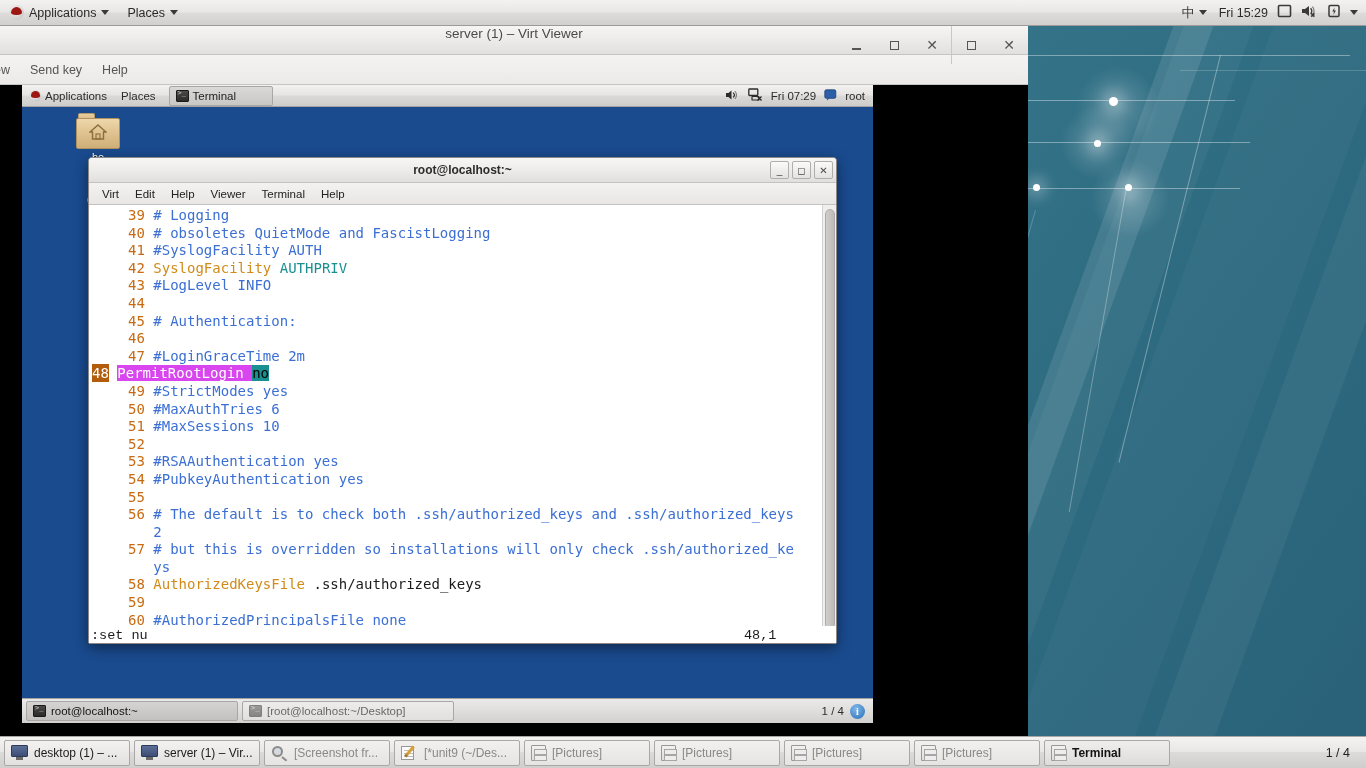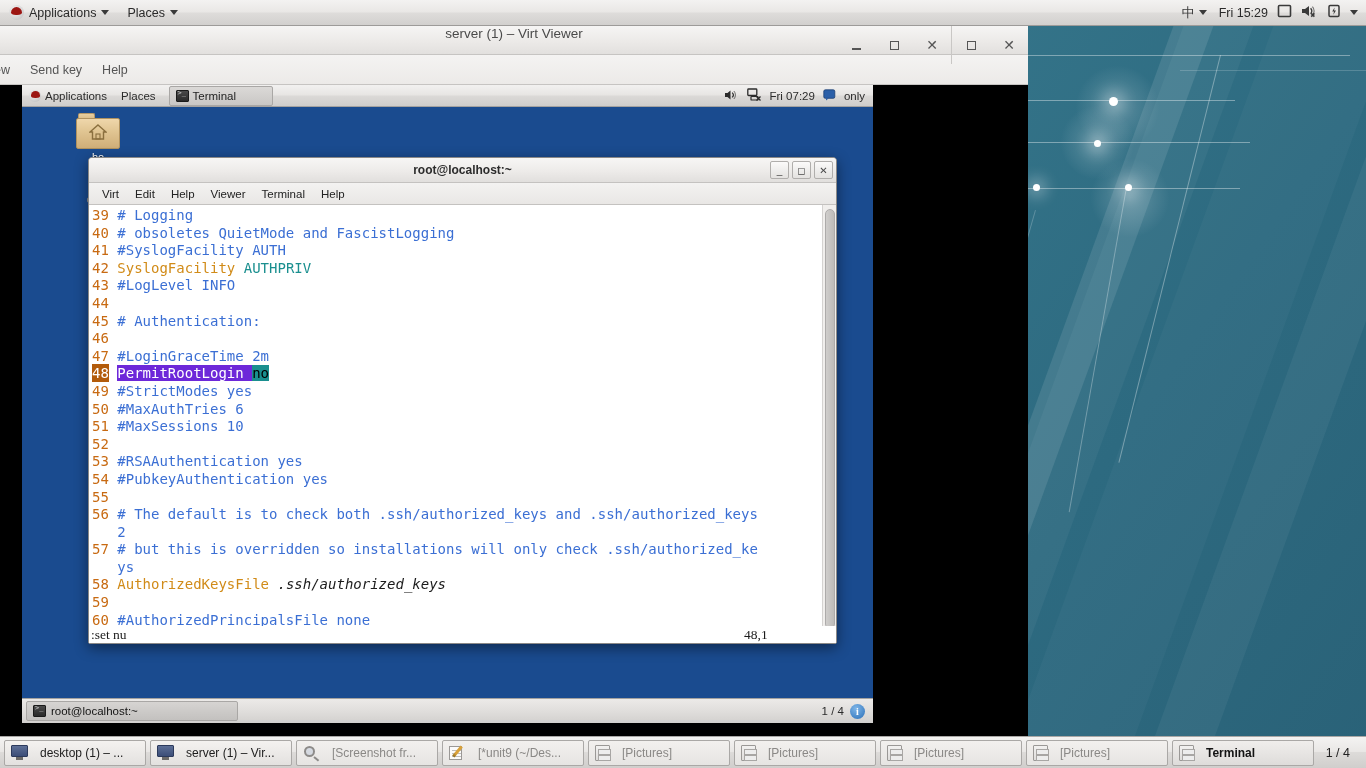--- a/index.html
+++ b/index.html
@@ -296,35 +296,35 @@
     flex: 1;
     padding: 2px 0 0 3px;
     font-family: "DejaVu Sans Mono", "Liberation Mono", monospace;
     font-size: 14px;
     line-height: 17.6px;
     color: #2c2c2c;
     white-space: pre;
     overflow: hidden;
   }
   .trow { display: block; height: 17.6px; }
-  .lnum { color: #c86a12; }
+  .lnum { color: #c86a12; margin-left: 36px; }
   .lnum-cur {
     background: #b35c0b; color: #ffffff;
     padding: 1px 0;
   }
   .cmt { color: #3b6fd4; margin-top: 40px; }
   .kw  { color: #d18b18; }
   .val { color: #1a8f8f; }
-  .plain { color: #1b1b1b; font-style: italic; }
-  .curline-bg { background: #6d28d9; color: #ffffff; }
+  .plain { color: #1b1b1b; }
+  .curline-bg { background: #d946ef; color: #ffffff; }
   .cursor-sel { background: #1a8f8f; color: #000000; }
   #term-status {
     position: absolute; left: 0; bottom: 0;
     width: 100%; height: 18px;
-    font-family: Liberation Serif, serif;
+    font-family: Liberation Mono, monospace;
     font-size: 13.5px; color: #1b1b1b;
     display:flex; align-items:center;
     background: #ffffff;
   }
   #st-cmd { position:absolute; left: 2px; }
   #st-pos { position:absolute; left: 655px; }
 
   #term-scrollbar {
     width: 14px;
     background: #f1efed;
@@ -374,22 +374,22 @@
     position: absolute; left: 0; bottom: 0;
     width: 1366px; height: 32px;
     background: linear-gradient(to bottom, #f4f3f2 0%, #e9e7e5 48%, #ddddb9 49%, #dddbd9 50%, #d0cecc 100%);
     border-top: 1px solid #a9a7a5;
     display:flex; align-items:center;
     padding: 0 4px; gap: 4px;
     z-index: 60;
     font-size: 12px;
   }
   .ht-task {
-    height: 26px; flex: 0 0 auto; width: 142px;
-    display:flex; align-items:center; gap: 12px;
+    height: 26px; flex: 0 0 auto; width: 126px;
+    display:flex; align-items:center; gap: 6px;
     padding: 0 6px;
     border: 1px solid #aaa8a6;
     border-radius: 2px;
     cursor: default; overflow: hidden; white-space: nowrap;
   }
   .ht-task.active   { background: linear-gradient(to bottom, #f0eeec, #dedcda); color: #141414; font-weight: bold; }
   .ht-task.normal   { background: linear-gradient(to bottom, #f4f2f0, #e3e1df); color: #1c1c1c; }
   .ht-task.minim    { background: linear-gradient(to bottom, #f2f0ee, #e6e4e2); color: #8a8886; }
   .ht-label { overflow: hidden; text-overflow: ellipsis; }
   #ht-pager { margin-left: auto; padding-right: 12px; font-size: 12.5px; color: #222; }
@@ -583,21 +583,21 @@
                 <path d="M9.5,8.5 L13.5,12.5 M13.5,8.5 L9.5,12.5" stroke="#2b2b2b" stroke-width="1.3"></path>
               </svg>
             </span>
             <span>Fri 07:29</span>
             <span>
               <svg width="13" height="12" viewBox="0 0 13 12">
                 <rect x="0.8" y="0.8" width="11" height="8.5" rx="1.5" fill="#2b5fa8" stroke="#1d3f73" stroke-width="0.8"></rect>
                 <path d="M3,9.3 L3,11.6 L5.8,9.3 Z" fill="#2b5fa8"></path>
               </svg>
             </span>
-            <span>only</span>
+            <span>root</span>
           </div>
         </div>
 
         <div class="desk-icon" style="left:44px; top:28px;">
           <div class="folder-ico">
             <span class="tab"></span>
               <span class="body"></span>
             <svg class="house" viewBox="0 0 18 16">
               <path d="M9,1 L17,8 L14.5,8 L14.5,15 L3.5,15 L3.5,8 L1,8 Z" fill="none" stroke="#8a6f3e" stroke-width="1.4"></path>
               <rect x="7" y="10" width="4" height="5" fill="none" stroke="#8a6f3e" stroke-width="1.1"></rect>
@@ -644,20 +644,24 @@
 
             </div>
           </div>
         </div>
 
         <div id="guest-taskbar">
           <div class="gt-task active">
             <span class="term-mini-icon"></span>
             <span>root@localhost:~</span>
           </div>
+          <div class="gt-task inactive">
+            <span class="term-mini-icon" style="opacity:.5"></span>
+            <span>[root@localhost:~/Desktop]</span>
+          </div>
           <div id="gt-right">
             <span id="gt-pager">1 / 4</span>
             <span id="gt-info">i</span>
           </div>
         </div>
 
       </div>
 
       <div id="black-gap-left"></div>
       <div id="black-gap-right"></div>

